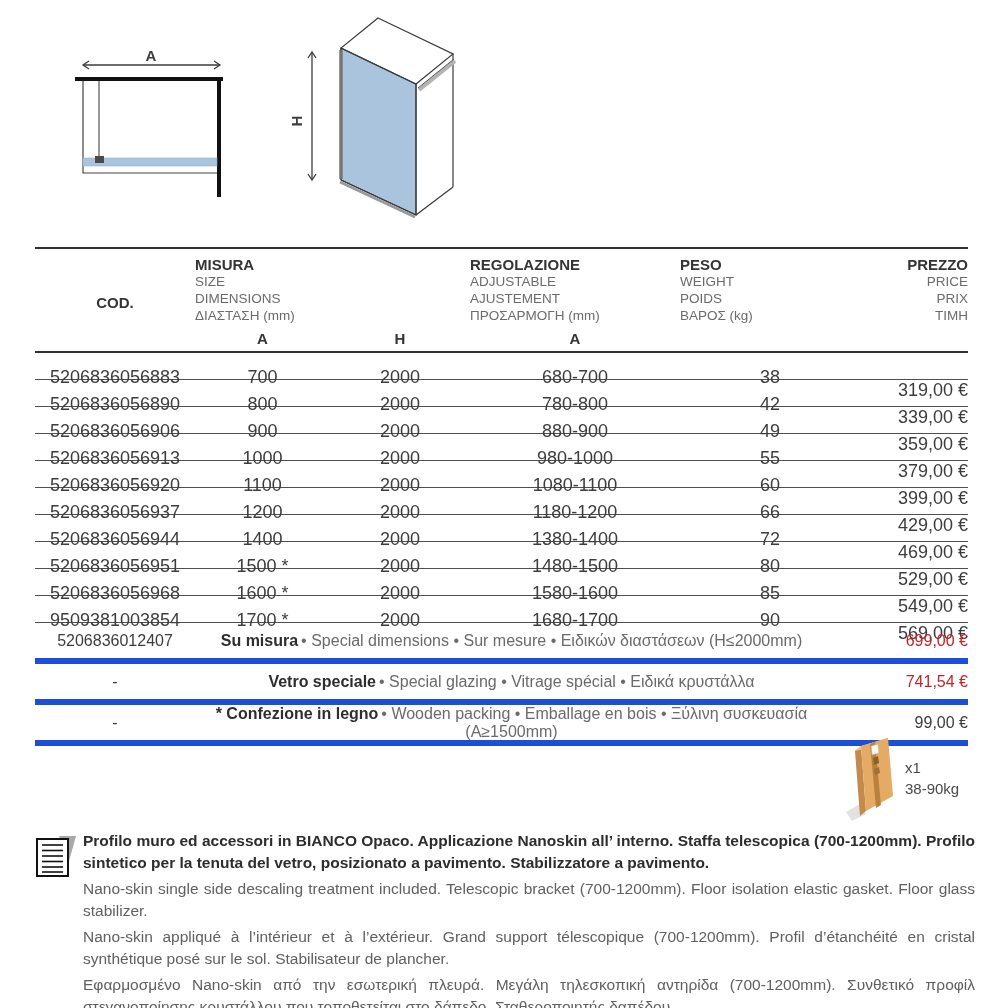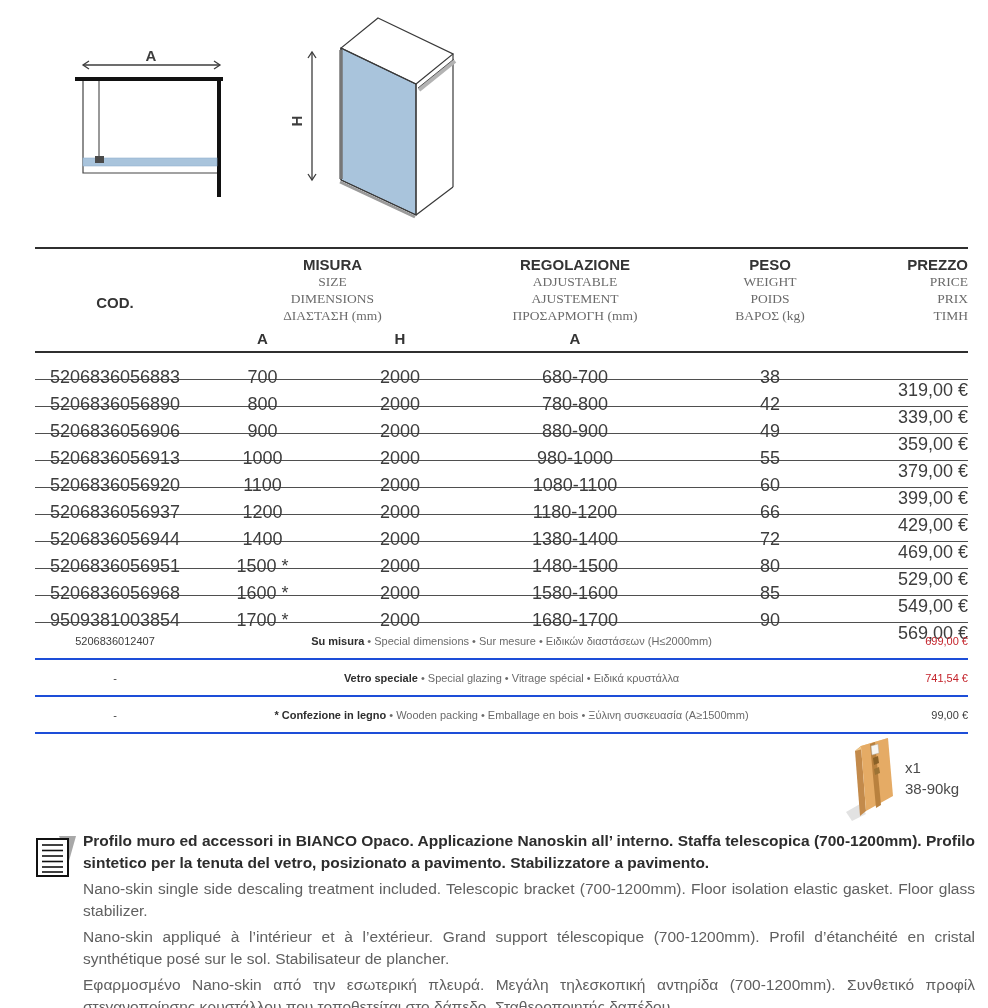--- a/index.html
+++ b/index.html
@@ -11,39 +11,39 @@
   #diag-top{left:57px;top:28px;}
   #diag-3d{left:280px;top:5px;}
   .dim-label{font:bold 15px "Liberation Sans","DejaVu Sans",sans-serif;fill:#3d3d3d;}
 
   
   .ptable{position:absolute;left:35px;top:247px;width:933px;border-top:2px solid #2f2f2f;}
   .thead{display:grid;grid-template-columns:160px 135px 140px 210px 180px 108px;
          border-bottom:2px solid #2f2f2f;padding-top:5px;}
   .th-cod{grid-column:1;grid-row:1/3;align-self:center;text-align:center;
           font-weight:bold;font-size:15px;color:#343434;}
-  .th-block{text-align:center;line-height:17px;padding-top:2px;}
+  .th-block{line-height:17px;padding-top:2px;}
   .th-block .l0{font-weight:bold;font-size:15px;color:#343434;display:block;}
-  .th-block .ln{font-size:13.5px;color:#6b6b6b;display:block;font-family:Liberation Serif, serif;}
+  .th-block .ln{font-size:13.5px;color:#6b6b6b;display:block;}
   .th-misura{grid-column:2/4;grid-row:1;}
   .th-reg{grid-column:4;grid-row:1;}
   .th-peso{grid-column:5;grid-row:1;}
   .th-prezzo{grid-column:6;grid-row:1;text-align:right;}
   .th-sub{grid-row:2;text-align:center;font-weight:bold;font-size:15px;color:#343434;
           padding:6px 0 4px;}
   .th-sub.s1{grid-column:2;} .th-sub.s2{grid-column:3;} .th-sub.s3{grid-column:4;}
 
   .trow{display:grid;grid-template-columns:160px 135px 140px 210px 180px 108px;
         height:26px;align-items:center;border-bottom:1px solid #4f4f4f;
         font-size:18px;color:#3d3d3d;}
   .trow .c{text-align:center;}
   .trow .c-prezzo{text-align:right;margin-top:27px;}
 
   .srow{display:grid;grid-template-columns:160px 625px 148px;
-        height:35px;align-items:center;border-bottom:2px solid #1d4ed8;font-size:11px;}
+        height:35px;align-items:center;border-bottom:6px solid #1d4ed8;font-size:16px;}
   .srow .s-cod{text-align:center;color:#3d3d3d;}
   .srow .s-desc{text-align:center;padding-left:8px;color:#6a6a6a;}
   .srow .s-desc b{color:#2e2e2e;font-weight:bold;margin-right:3px;}
   .srow .s-price{text-align:right;color:#3d3d3d;}
   .srow .s-price.red{color:#c4232b;}
 
   
   .packing{position:absolute;left:843px;top:732px;width:140px;height:95px;}
   .packing svg{position:absolute;left:0;top:0;}
   .pack-text{position:absolute;left:62px;top:25px;font-size:15px;color:#4a4a4a;line-height:21px;}

